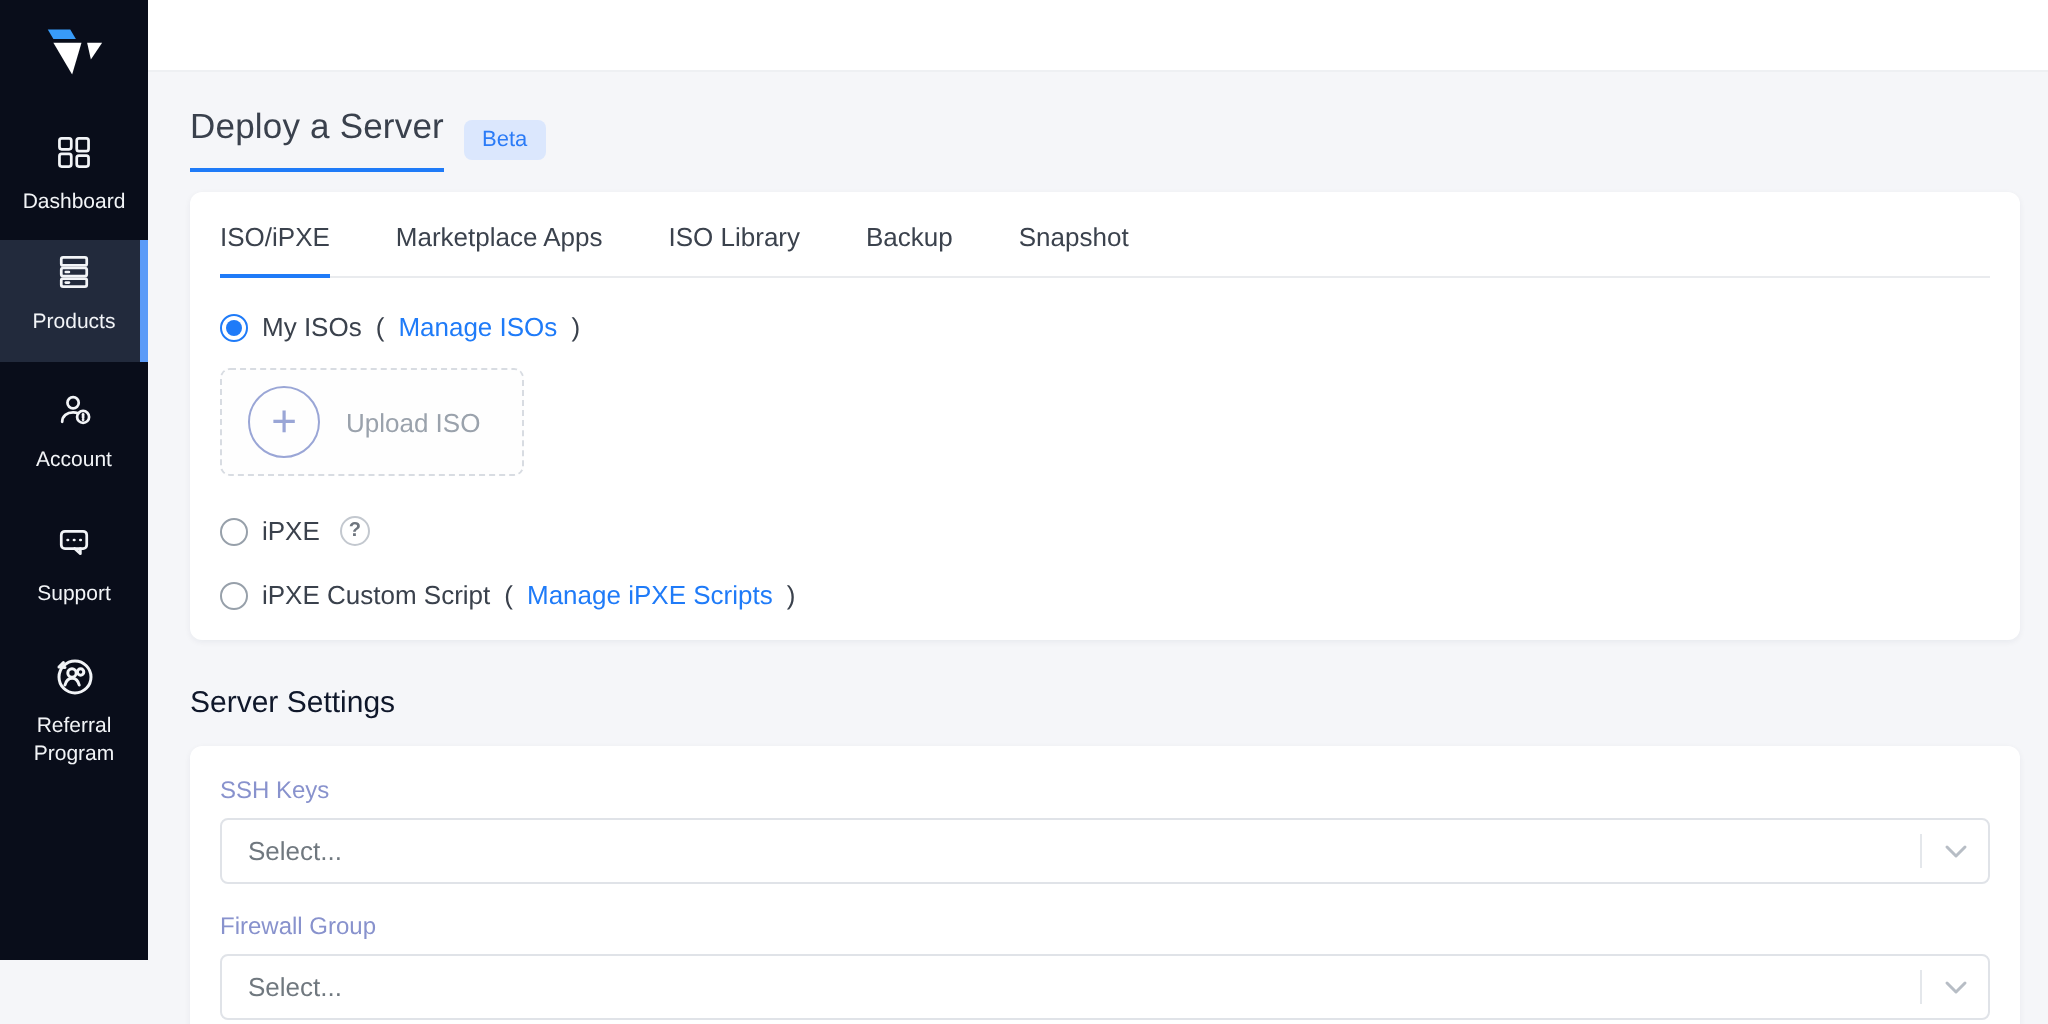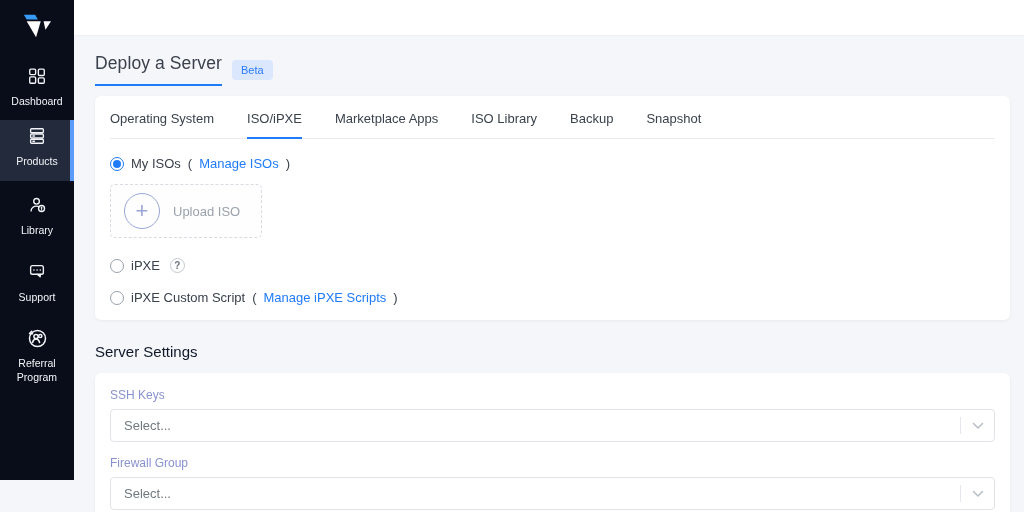--- a/index.html
+++ b/index.html
@@ -96,21 +96,21 @@
   <div class="nav-item">
     <span class="nav-icon">
       <svg width="20" height="20" viewBox="0 0 22 22">
         <circle cx="10.5" cy="7" r="3.1"></circle>
         <path d="M4.5 17.5 c0-3.3 2.7-5.2 6-5.2 1 0 2 .2 2.8 .5"></path>
         <circle cx="16" cy="14.8" r="3.3"></circle>
         <line x1="16" y1="13.4" x2="16" y2="15.2"></line>
         <line x1="16" y1="16.3" x2="16" y2="16.4"></line>
       </svg>
     </span>
-    <span>Library</span>
+    <span>Account</span>
   </div>
 
   <div class="nav-item">
     <span class="nav-icon">
       <svg width="20" height="20" viewBox="0 0 22 22">
         <rect x="4" y="4" width="14" height="9.5" rx="2"></rect>
         <line x1="7.5" y1="8.8" x2="7.7" y2="8.8"></line>
         <line x1="11" y1="8.8" x2="11.2" y2="8.8"></line>
         <line x1="14.5" y1="8.8" x2="14.7" y2="8.8"></line>
         <path d="M14.5 13.5 v2.8 l-3.2 -2.8"></path>
@@ -137,21 +137,20 @@
 
 <div class="main">
 
   <div class="title-row">
     <span class="page-title">Deploy a Server</span>
     <span class="beta-badge">Beta</span>
   </div>
 
   <div class="card card-deploy">
     <div class="tabs">
-      <div class="tab">Operating System</div>
       <div class="tab active">ISO/iPXE</div>
       <div class="tab">Marketplace Apps</div>
       <div class="tab">ISO Library</div>
       <div class="tab">Backup</div>
       <div class="tab">Snapshot</div>
     </div>
 
     <div class="card-body">
       <div class="radio-row">
         <span class="radio selected"></span>

